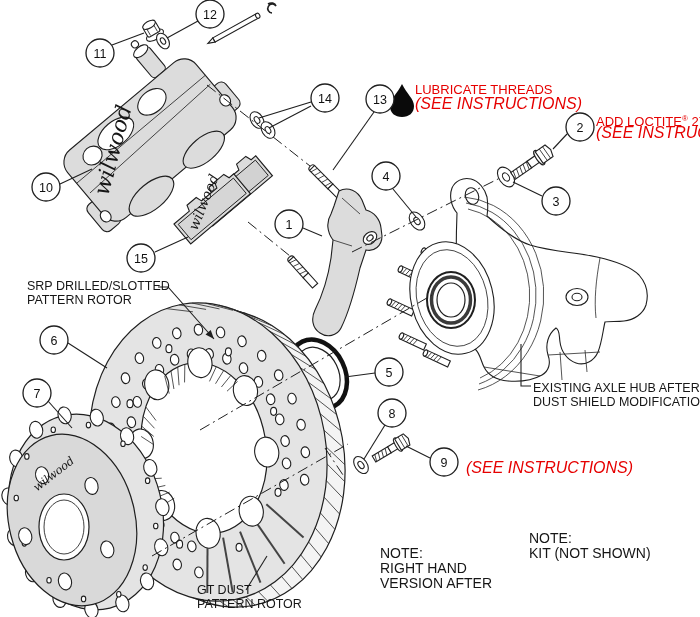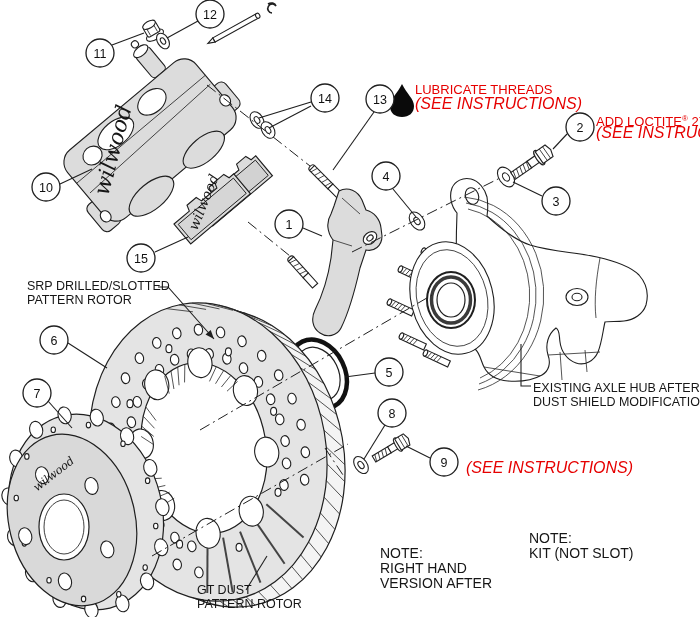--- a/index.html
+++ b/index.html
@@ -503,15 +503,15 @@
       <div>DUST SHIELD MODIFICATIONS</div>
   </div>
 
   <div class="note" style="left:380px;top:546px;">
     <div>NOTE:</div>
       <div>RIGHT HAND</div>
       <div>VERSION AFTER</div>
   </div>
   <div class="note" style="left:529px;top:531px;">
     <div>NOTE:</div>
-      <div>KIT (NOT SLOT)</div>
+      <div>KIT (NOT SHOWN)</div>
   </div>
 </div>
 
 </body></html>

